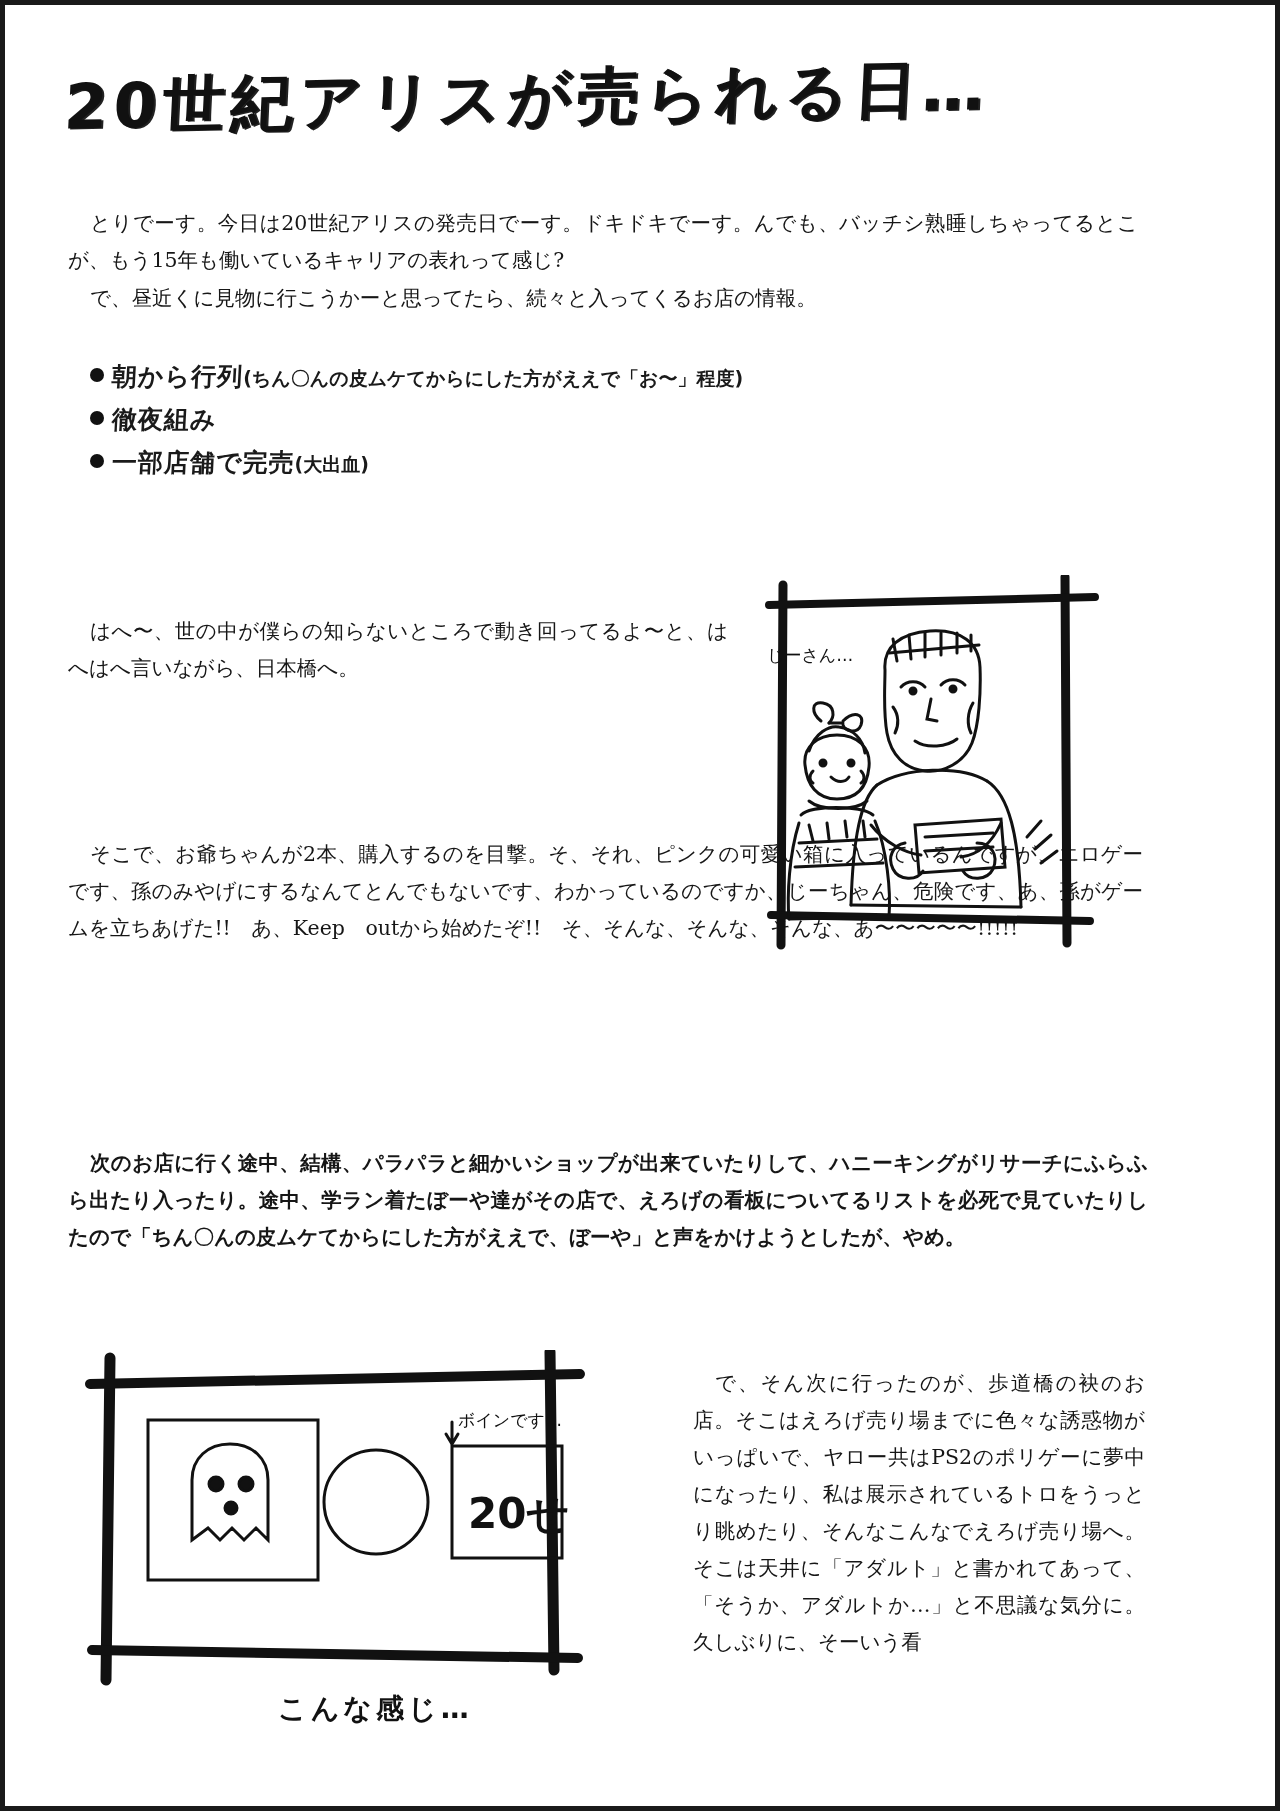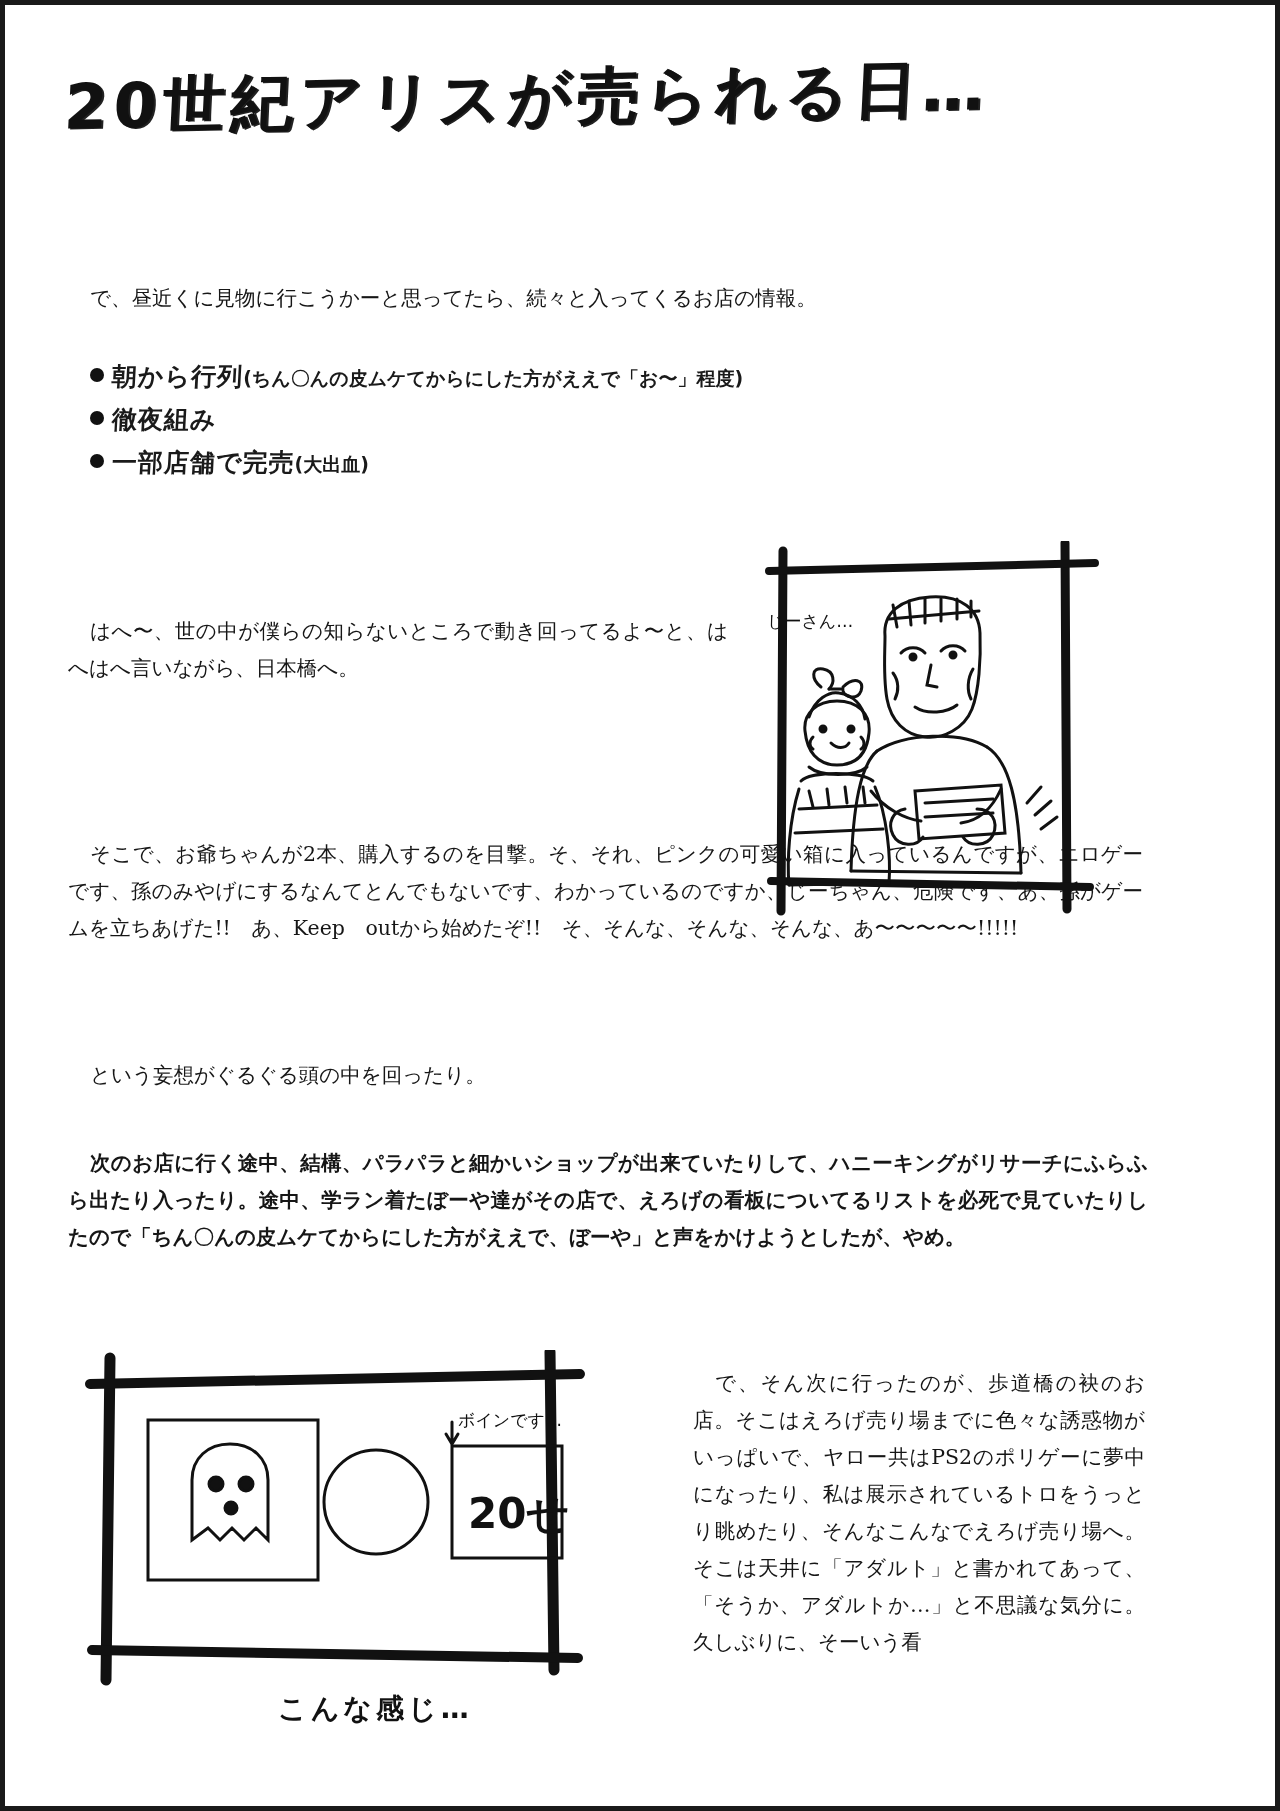--- a/index.html
+++ b/index.html
@@ -109,20 +109,21 @@
   }
 </style>
 </head>
 <body>
 
 <div class="page">
   <div class="inner">
 
     <div class="title">20世紀アリスが売られる日…</div>
 
+    <div class="para indent" style="left:63px; top:200px; width:1070px;">とりでーす。今日は20世紀アリスの発売日でーす。ドキドキでーす。んでも、バッチシ熟睡しちゃってるとこが、もう15年も働いているキャリアの表れって感じ?</div>
 
     <div class="para indent" style="left:63px; top:275px; width:1070px;">で、昼近くに見物に行こうかーと思ってたら、続々と入ってくるお店の情報。</div>
 
     <div class="bullets">
       <div class="bullet-row">
         <span class="bullet-dot"></span>
         <span class="bullet-main">朝から行列</span>
         <span class="bullet-sub">(ちん〇んの皮ムケてからにした方がええで「お〜」程度)</span>
       </div>
       <div class="bullet-row">
@@ -134,27 +135,26 @@
         <span class="bullet-main">一部店舗で完売</span>
         <span class="bullet-sub">(大出血)</span>
       </div>
     </div>
 
     <div class="para indent" style="left:63px; top:608px; width:660px;">はへ〜、世の中が僕らの知らないところで動き回ってるよ〜と、はへはへ言いながら、日本橋へ。</div>
 
 
     <div class="para indent" style="left:63px; top:831px; width:1075px;">そこで、お爺ちゃんが2本、購入するのを目撃。そ、それ、ピンクの可愛い箱に入っているんですが、エロゲーです、孫のみやげにするなんてとんでもないです、わかっているのですか、じーちゃん、危険です、あ、孫がゲームを立ちあげた!!　あ、Keep　outから始めたぞ!!　そ、そんな、そんな、そんな、あ〜〜〜〜〜!!!!!</div>
 
-    <div class="para indent" style="left:63px; top:1052px; width:1075px;">という妄想がぐるぐる頭の中を回ったり。</div>
 
     <div class="para indent" style="left:63px; top:1140px; width:1080px;font-weight:bold;">次のお店に行く途中、結構、パラパラと細かいショップが出来ていたりして、ハニーキングがリサーチにふらふら出たり入ったり。途中、学ラン着たぼーや達がその店で、えろげの看板についてるリストを必死で見ていたりしたので「ちん〇んの皮ムケてからにした方がええで、ぼーや」と声をかけようとしたが、やめ。</div>
 
     <div class="para indent" style="left:688px; top:1360px; width:452px;">で、そん次に行ったのが、歩道橋の袂のお店。そこはえろげ売り場までに色々な誘惑物がいっぱいで、ヤロー共はPS2のポリゲーに夢中になったり、私は展示されているトロをうっとり眺めたり、そんなこんなでえろげ売り場へ。そこは天井に「アダルト」と書かれてあって、「そうか、アダルトか…」と不思議な気分に。久しぶりに、そーいう看</div>
 
-    <div class="sketch" style="left:760px; top:536px;text-decoration:underline;">
+    <div class="sketch" style="left:760px; top:570px;text-decoration:underline;">
       <svg width="400" height="400" viewBox="0 0 400 400" fill="none" stroke="#111" stroke-width="3" stroke-linecap="round">
 
         <path d="M18 10 L16 370" stroke-width="9"></path>
         <path d="M300 2 L302 368" stroke-width="9"></path>
         <path d="M4 30 L330 22" stroke-width="8"></path>
         <path d="M6 340 L325 346" stroke-width="8"></path>
 
         <path d="M120 95 C118 72 135 58 165 56 C196 54 214 68 215 92 C216 118 214 150 207 168 C199 188 178 198 160 196 C140 194 126 180 122 158 C118 136 120 112 120 95 Z"></path>
 
         <path d="M124 78 L214 70"></path>

